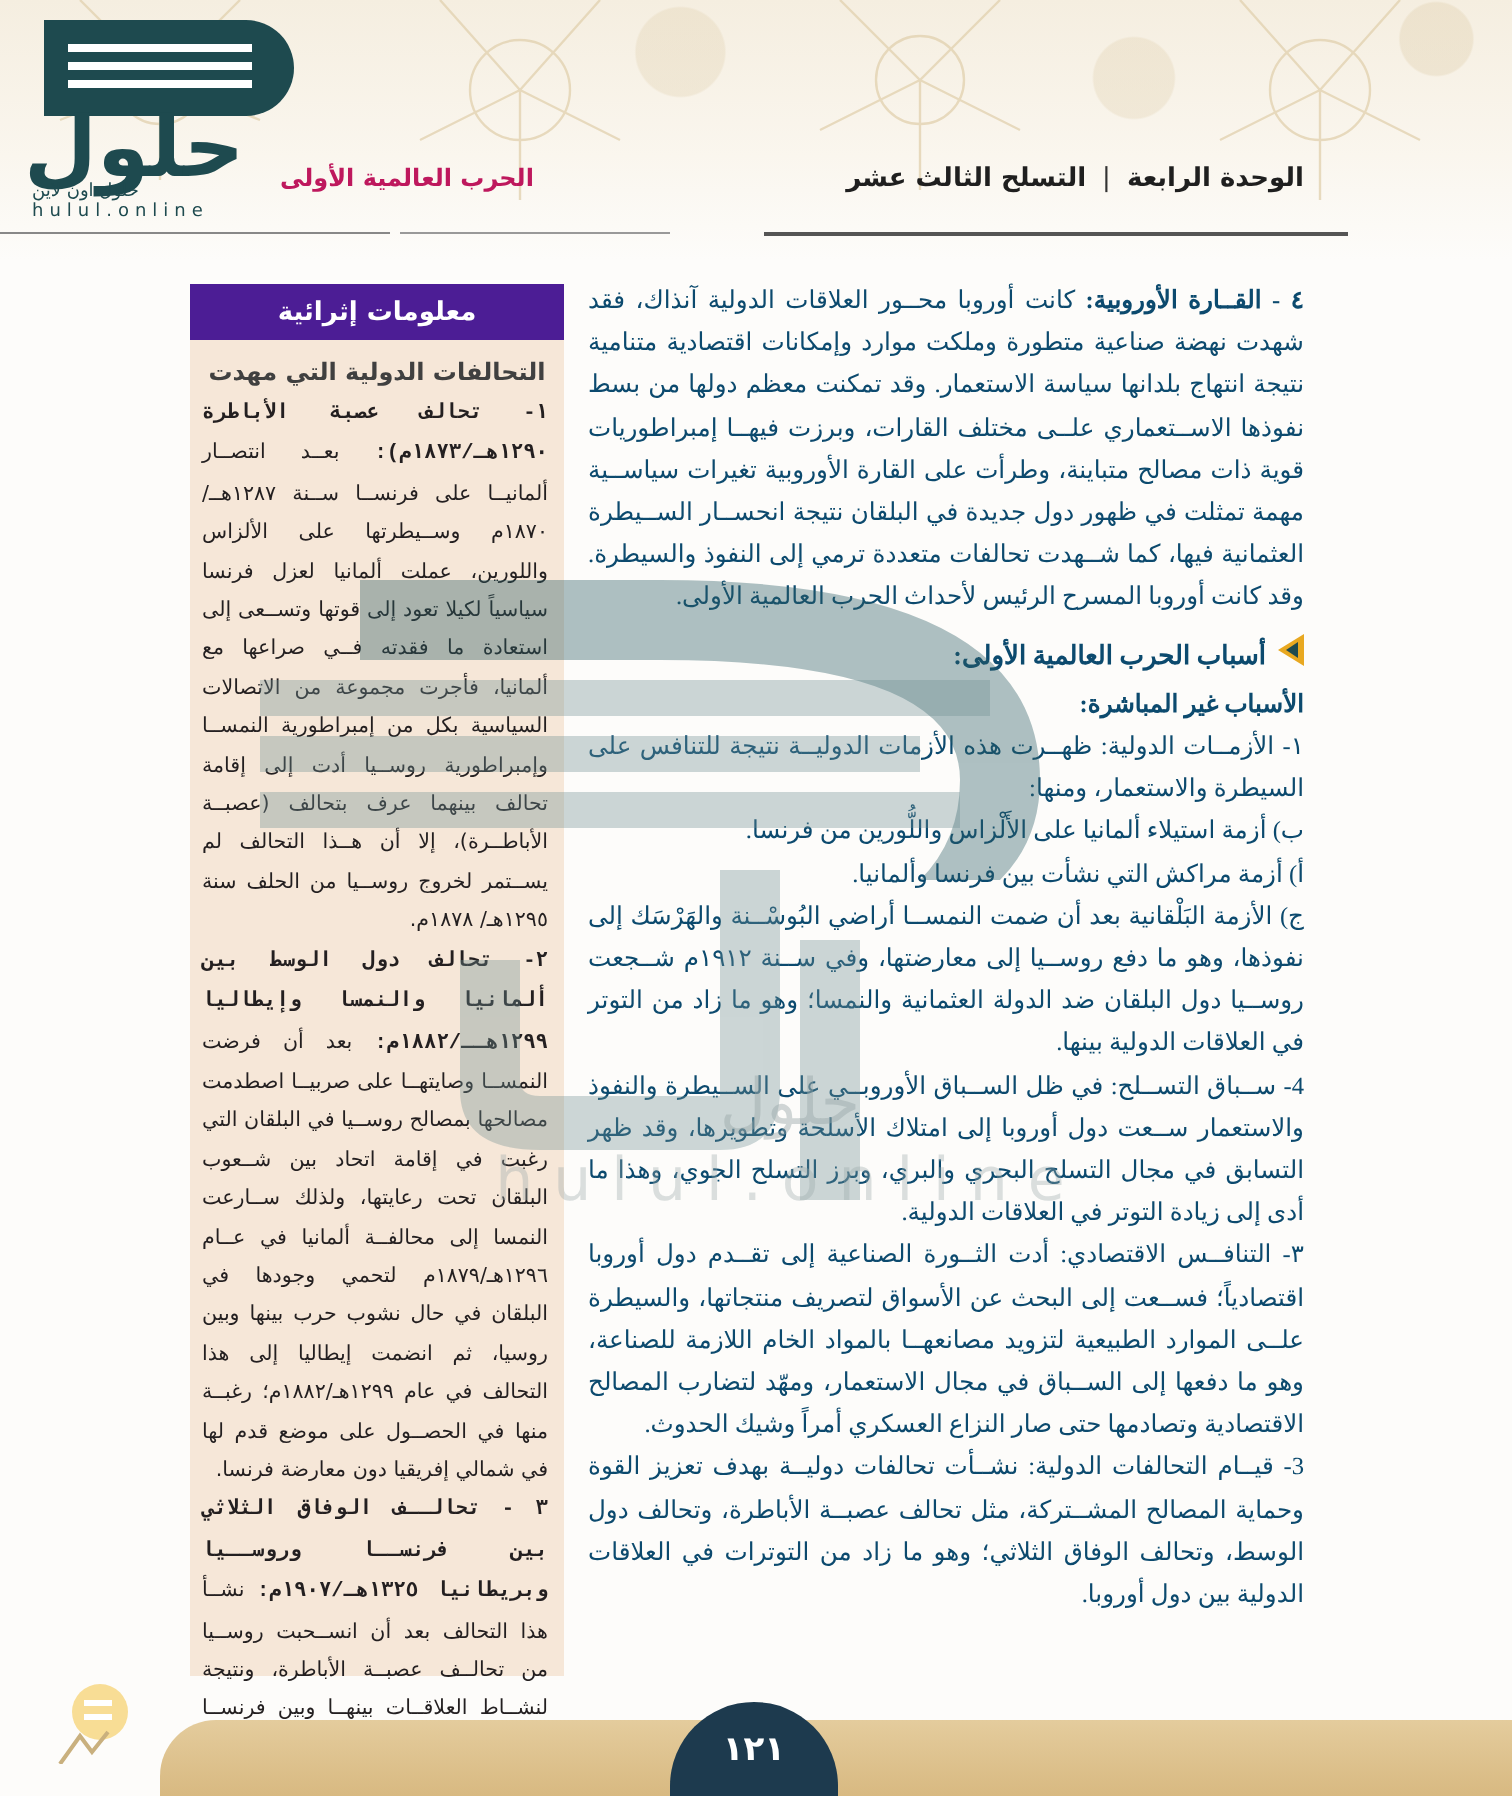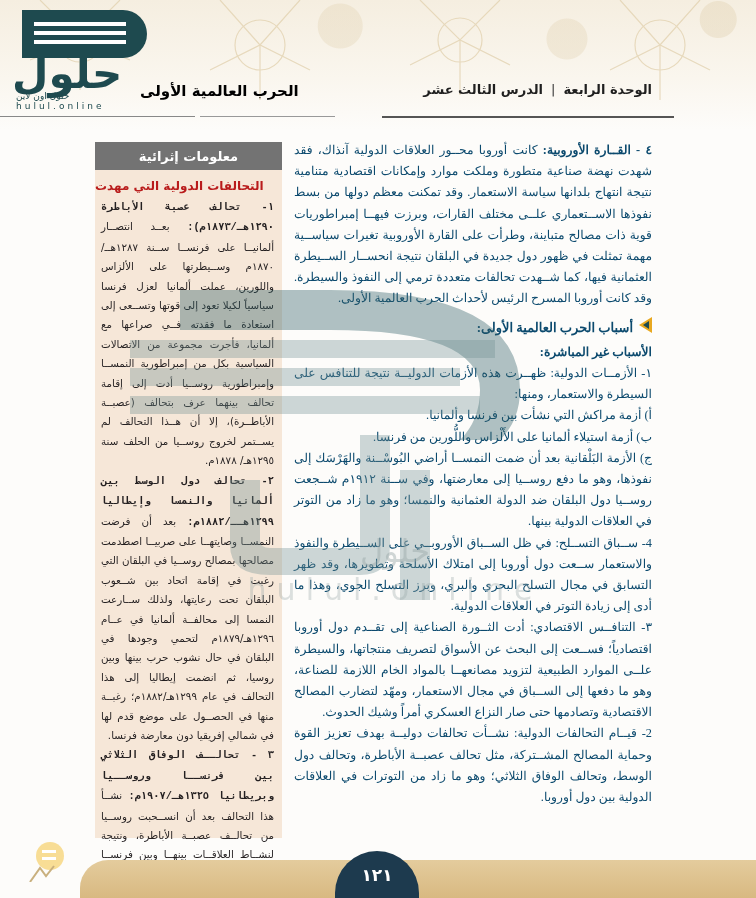--- a/index.html
+++ b/index.html
@@ -23,21 +23,21 @@
   
   .header { position: absolute; top: 72px; left: 0; width: 756px; height: 40px; direction: rtl; }
   .unit-lesson {
     position: absolute; right: 104px; top: 10px;
     font-family: "DejaVu Sans", sans-serif; font-weight: bold; font-size: 13px; color: #1f1f1f;
     display: flex; gap: 8px; align-items: center;
   }
   .unit-lesson .sep { font-weight: normal; color: #333; }
   .chapter-title {
     position: absolute; left: 140px; top: 10px;
-    font-weight: bold; font-size: 15px; color: #000000; direction: rtl;
+    font-weight: bold; font-size: 12px; color: #be185d; direction: rtl;
   }
   .header-rule-right { position: absolute; top: 116px; left: 382px; width: 292px; height: 1.5px; background: #555; }
   .header-rule-right2 { position: absolute; top: 116px; left: 200px; width: 135px; height: 1px; background: #999; }
   .header-rule-left { position: absolute; top: 116px; left: 0; width: 195px; height: 1px; background: #888; }
 
   
   .logo { position: absolute; left: 10px; top: 5px; width: 140px; height: 105px; }
   .logo .book {
     position: absolute; left: 12px; top: 5px; width: 125px; height: 48px;
     background: #1e4a4f; border-radius: 0 30px 30px 0;
@@ -69,25 +69,25 @@
     border-top: 4px solid transparent; border-bottom: 4px solid transparent; border-right: 6px solid #1e4a4f;
   }
   .sub-head { font-weight: bold; margin-top: 6px; }
 
   
   .sidebar {
     position: absolute; left: 95px; top: 142px; width: 187px; height: 696px;
     background: #f6e7d8; direction: rtl;
   }
   .sidebar .bar {
-    height: 28px; background: #737373; color: #fff; font-weight: bold; font-size: 13px;
+    height: 28px; background: #4c1d95; color: #fff; font-weight: bold; font-size: 13px;
     display: flex; align-items: center; justify-content: center;
   }
   .sidebar .title {
-    text-align: left; font-weight: bold; font-size: 12px; line-height: 21px; margin-top: 6px; color: #b91c1c;
+    text-align: center; font-weight: bold; font-size: 12px; line-height: 21px; margin-top: 6px; color: #404040;
   }
   .sidebar .body {
     padding: 0 8px 0 6px; font-size: 10.3px; line-height: 19.4px; text-align: justify; text-align-last: right; color: #231f20;
   }
   .sidebar .body b { font-weight: bold; font-family: Liberation Mono, monospace; }
 
   
   .watermark { position: absolute; left: 0; top: 0; width: 756px; height: 898px; pointer-events: none; }
 
   
@@ -131,21 +131,21 @@
     </div>
     <div class="word">حلول</div>
     <div class="sub">حلول اون لاين</div>
     <div class="sub2">hulul.online</div>
   </div>
 
   <div class="header">
     <div class="unit-lesson">
       <span>الوحدة الرابعة</span>
       <span class="sep">|</span>
-      <span>الدرس الثالث عشر</span>
+      <span>التسلح الثالث عشر</span>
     </div>
     <div class="chapter-title">الحرب العالمية الأولى</div>
   </div>
   <div class="header-rule-right"></div>
   <div class="header-rule-right2"></div>
   <div class="header-rule-left"></div>
 
   <aside class="sidebar">
     <div class="bar">معلومات إثرائية</div>
     <div class="title">
@@ -162,29 +162,29 @@
     <p><b>٤ - القــارة الأوروبية:</b><span> كانت أوروبا محــور العلاقات الدولية آنذاك، فقد شهدت نهضة صناعية متطورة وملكت موارد وإمكانات اقتصادية متنامية نتيجة انتهاج بلدانها سياسة الاستعمار. وقد تمكنت معظم دولها من بسط نفوذها الاســتعماري علــى مختلف القارات، وبرزت فيهــا إمبراطوريات قوية ذات مصالح متباينة، وطرأت على القارة الأوروبية تغيرات سياســية مهمة تمثلت في ظهور دول جديدة في البلقان نتيجة انحســار الســيطرة العثمانية فيها، كما شــهدت تحالفات متعددة ترمي إلى النفوذ والسيطرة. وقد كانت أوروبا المسرح الرئيس لأحداث الحرب العالمية الأولى.</span></p>
 
     <div class="section-head">
       <span class="arrow"></span>
       <span>أسباب الحرب العالمية الأولى:</span>
     </div>
 
     <p class="sub-head">الأسباب غير المباشرة:</p>
 
     <p><span>١- الأزمــات الدولية:</span><span> ظهــرت هذه الأزمات الدوليــة نتيجة للتنافس على السيطرة والاستعمار، ومنها:</span></p>
+    <p>ب) أزمة استيلاء ألمانيا على الأَلْزاس واللُّورين من فرنسا.</p>
     <p>أ) أزمة مراكش التي نشأت بين فرنسا وألمانيا.</p>
-    <p>ب) أزمة استيلاء ألمانيا على الأَلْزاس واللُّورين من فرنسا.</p>
     <p>ج) الأزمة البَلْقانية بعد أن ضمت النمســا أراضي البُوسْــنة والهَرْسَك إلى نفوذها، وهو ما دفع روســيا إلى معارضتها، وفي ســنة ١٩١٢م شــجعت روســيا دول البلقان ضد الدولة العثمانية والنمسا؛ وهو ما زاد من التوتر في العلاقات الدولية بينها.</p>
 
     <p><span>4- ســباق التســلح:</span><span> في ظل الســباق الأوروبــي على الســيطرة والنفوذ والاستعمار ســعت دول أوروبا إلى امتلاك الأسلحة وتطويرها، وقد ظهر التسابق في مجال التسلح البحري والبري، وبرز التسلح الجوي، وهذا ما أدى إلى زيادة التوتر في العلاقات الدولية.</span></p>
 
     <p><span>٣- التنافــس الاقتصادي:</span><span> أدت الثــورة الصناعية إلى تقــدم دول أوروبا اقتصادياً؛ فســعت إلى البحث عن الأسواق لتصريف منتجاتها، والسيطرة علــى الموارد الطبيعية لتزويد مصانعهــا بالمواد الخام اللازمة للصناعة، وهو ما دفعها إلى الســباق في مجال الاستعمار، ومهّد لتضارب المصالح الاقتصادية وتصادمها حتى صار النزاع العسكري أمراً وشيك الحدوث.</span></p>
 
-    <p><span>2- قيــام التحالفات الدولية:</span><span> نشــأت تحالفات دوليــة بهدف تعزيز القوة وحماية المصالح المشــتركة، مثل تحالف عصبــة الأباطرة، وتحالف دول الوسط، وتحالف الوفاق الثلاثي؛ وهو ما زاد من التوترات في العلاقات الدولية بين دول أوروبا.</span></p>
+    <p><span>3- قيــام التحالفات الدولية:</span><span> نشــأت تحالفات دوليــة بهدف تعزيز القوة وحماية المصالح المشــتركة، مثل تحالف عصبــة الأباطرة، وتحالف دول الوسط، وتحالف الوفاق الثلاثي؛ وهو ما زاد من التوترات في العلاقات الدولية بين دول أوروبا.</span></p>
   </main>
 
   <svg class="watermark" viewBox="0 0 756 898">
     <g fill="#2e5f66" opacity="0.38">
       <path d="M320 290 L330 290 Q520 290 520 390 Q520 420 500 440 L460 440 Q480 420 480 390 Q480 330 330 330 L180 330 L180 290 Z"></path>
       <rect x="130" y="330" width="470" height="20" opacity="0.0"></rect>
     </g>
     <g fill="#6f8f93" opacity="0.35">
       <rect x="130" y="340" width="365" height="18"></rect>
       <rect x="130" y="368" width="330" height="18"></rect>

